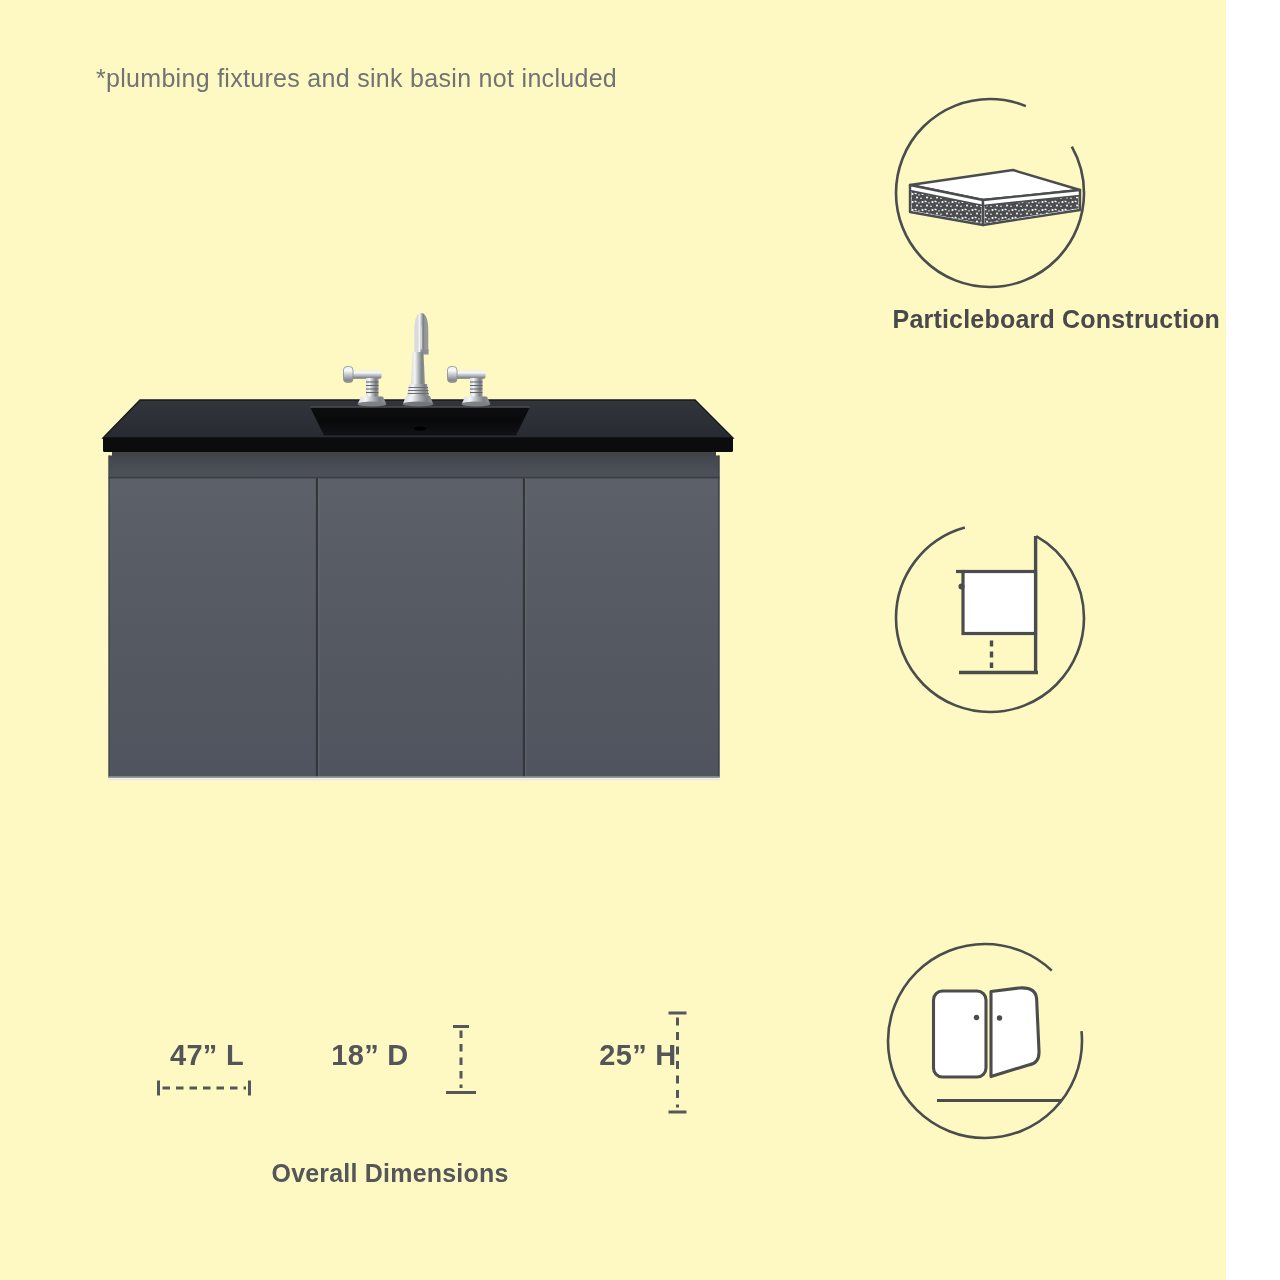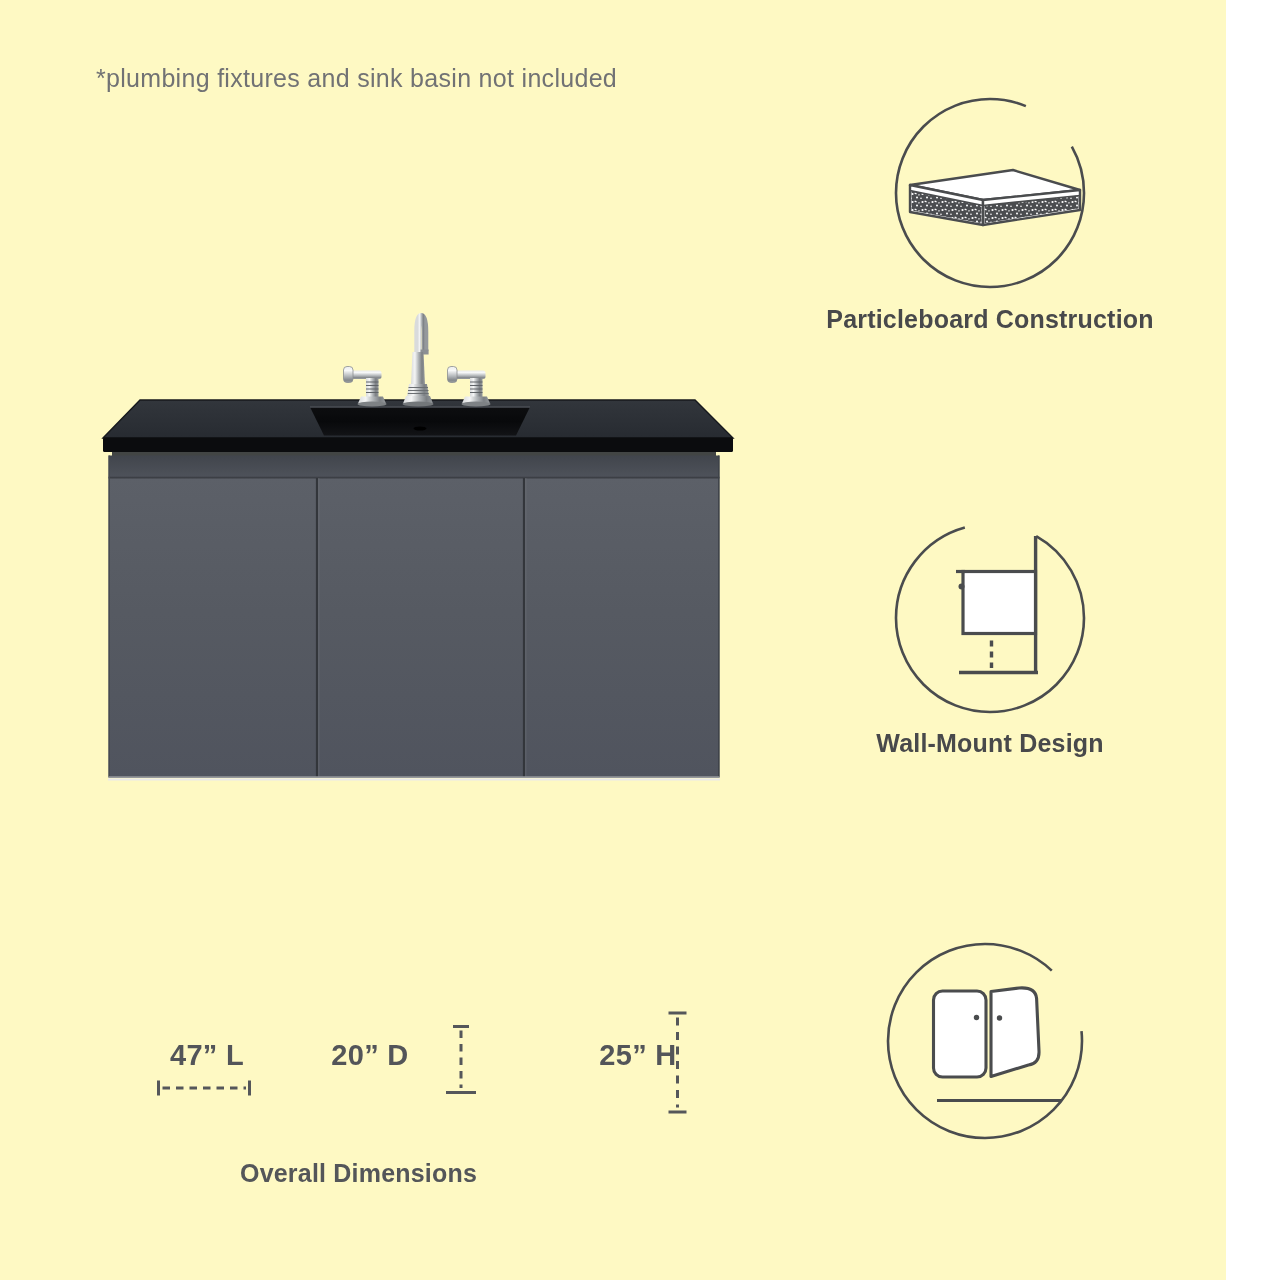--- a/index.html
+++ b/index.html
@@ -8,38 +8,38 @@
     overflow:hidden;font-family:Liberation Sans, sans-serif;
   }
   .disclaimer{
     position:absolute;left:96px;top:64px;
     font-size:25px;color:#717274;letter-spacing:.3px;
   }
   .vanity{position:absolute;left:80px;top:290px;width:680px;height:510px;}
   .feature{position:absolute;}
   .feature .icon-svg{display:block;}
   .feature-label{
-    position:absolute;width:460px;text-align:center;
+    position:absolute;width:460px;text-align:right;
     font-size:25px;font-weight:bold;color:#48494b;letter-spacing:.2px;
   }
   .lbl-1{left:760px;top:305px;}
   .lbl-2{left:760px;top:729px;}
   .lbl-3{left:755px;top:1161px;}
   .icon-wrap-1{left:870px;top:80px;}
   .icon-wrap-2{left:870px;top:500px;}
   .icon-wrap-3{left:865px;top:925px;}
   .dim-value{
     position:absolute;width:130px;text-align:center;
     font-size:29px;font-weight:bold;color:#535559;letter-spacing:.3px;top:1039px;
   }
   .dim-l{left:142px;}
   .dim-d{left:305px;}
   .dim-h{left:573px;}
   .dims-caption{
-    position:absolute;left:240px;top:1159px;width:300px;text-align:left;
+    position:absolute;left:240px;top:1159px;width:300px;text-align:center;
     font-size:25px;font-weight:bold;color:#545659;letter-spacing:.2px;
   }
   .dim-lines{position:absolute;left:140px;top:1000px;width:560px;height:130px;}
 </style>
 </head>
 <body>
 
 <div class="canvas">
 
   <div class="disclaimer">*plumbing fixtures and sink basin not included</div>
@@ -181,38 +181,37 @@
       <g stroke="#4a4c4e" fill="none">
         <line x1="1035.6" y1="536" x2="1035.6" y2="672.5" stroke-width="3.4"></line>
         <rect x="963" y="571.5" width="72.5" height="62" stroke-width="3.2" fill="#ffffff"></rect>
         <line x1="956" y1="571.5" x2="965" y2="571.5" stroke-width="3.2"></line>
         <circle cx="961.5" cy="586.5" r="3" fill="#4a4c4e" stroke="none"></circle>
         <line x1="991.5" y1="640.5" x2="991.5" y2="668" stroke-width="3.4" stroke-dasharray="6 5"></line>
         <line x1="959" y1="672.5" x2="1038" y2="672.5" stroke-width="3.4"></line>
       </g>
     </svg>
   </div>
-  <div class="feature-label lbl-2">Wall-Mount Design</div>
 
   <div class="feature icon-wrap-3" style="left:865px;top:925px;position:absolute;">
     <svg class="icon-svg" viewBox="865 925 250 250" width="250" height="250" xmlns="http://www.w3.org/2000/svg">
       <circle cx="985" cy="1041" r="97" fill="none" stroke="#4a4c4e" stroke-width="2.6" stroke-dasharray="529.9 68.6 11"></circle>
       <g stroke="#4a4c4e" fill="#ffffff" stroke-linejoin="round">
         <rect x="933.5" y="991" width="52.5" height="86" rx="9" stroke-width="3.1"></rect>
         <path d="M991,991.5 L1019,988 Q1035.5,986.8 1036.6,998.5 L1039,1051 Q1039.6,1063.5 1028.5,1065 L991,1076.5 Z" stroke-width="3.1"></path>
       </g>
       <circle cx="976.5" cy="1017.5" r="2.7" fill="#4a4c4e"></circle>
       <circle cx="999.5" cy="1018" r="2.7" fill="#4a4c4e"></circle>
       <line x1="937" y1="1100.5" x2="1061.5" y2="1100.5" stroke="#4a4c4e" stroke-width="3.1"></line>
     </svg>
   </div>
 
   <div>
     <div class="dim-value dim-l">47” L</div>
-    <div class="dim-value dim-d">20” D</div>
+    <div class="dim-value dim-d">18” D</div>
     <div class="dim-value dim-h">25” H</div>
 
     <svg class="dim-lines" viewBox="140 1000 560 130" width="560" height="130" xmlns="http://www.w3.org/2000/svg">
       <g stroke="#55575a" fill="none">
 
         <g>
           <line x1="158.5" y1="1080.5" x2="158.5" y2="1095.5" stroke-width="3"></line>
           <line x1="249.5" y1="1080.5" x2="249.5" y2="1095.5" stroke-width="3"></line>
           <line x1="162.5" y1="1088" x2="246" y2="1088" stroke-width="3" stroke-dasharray="7.5 6"></line>
         </g>

